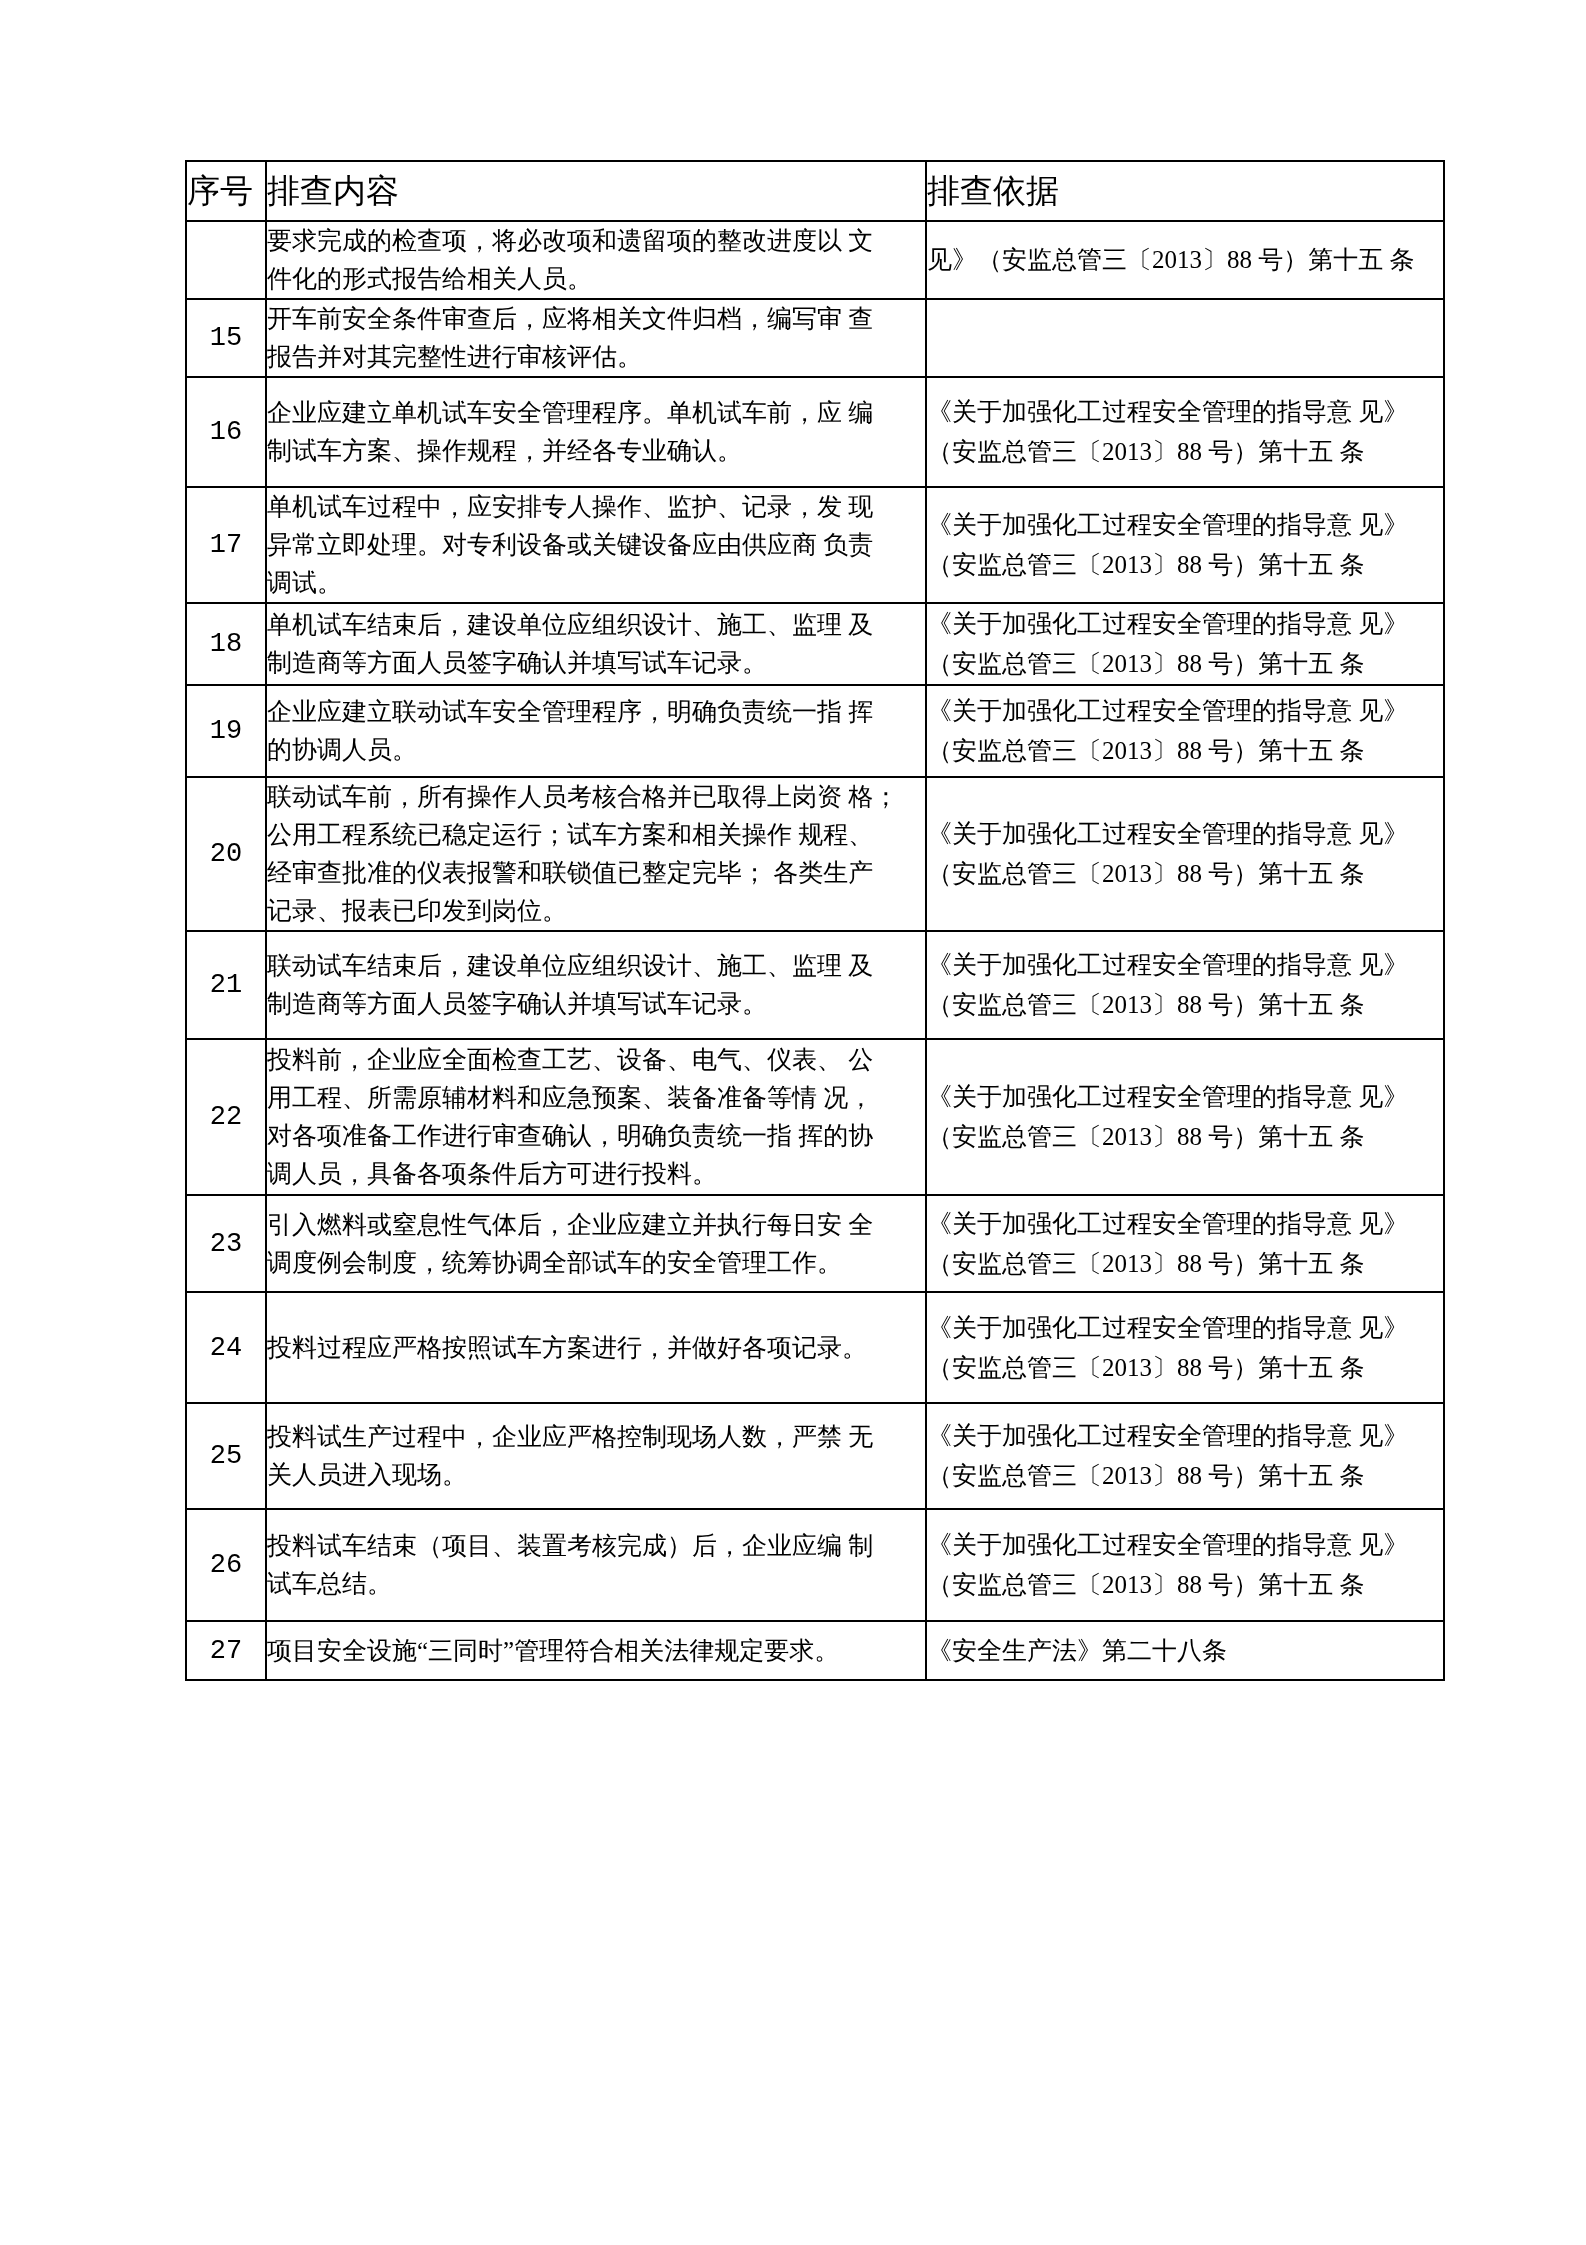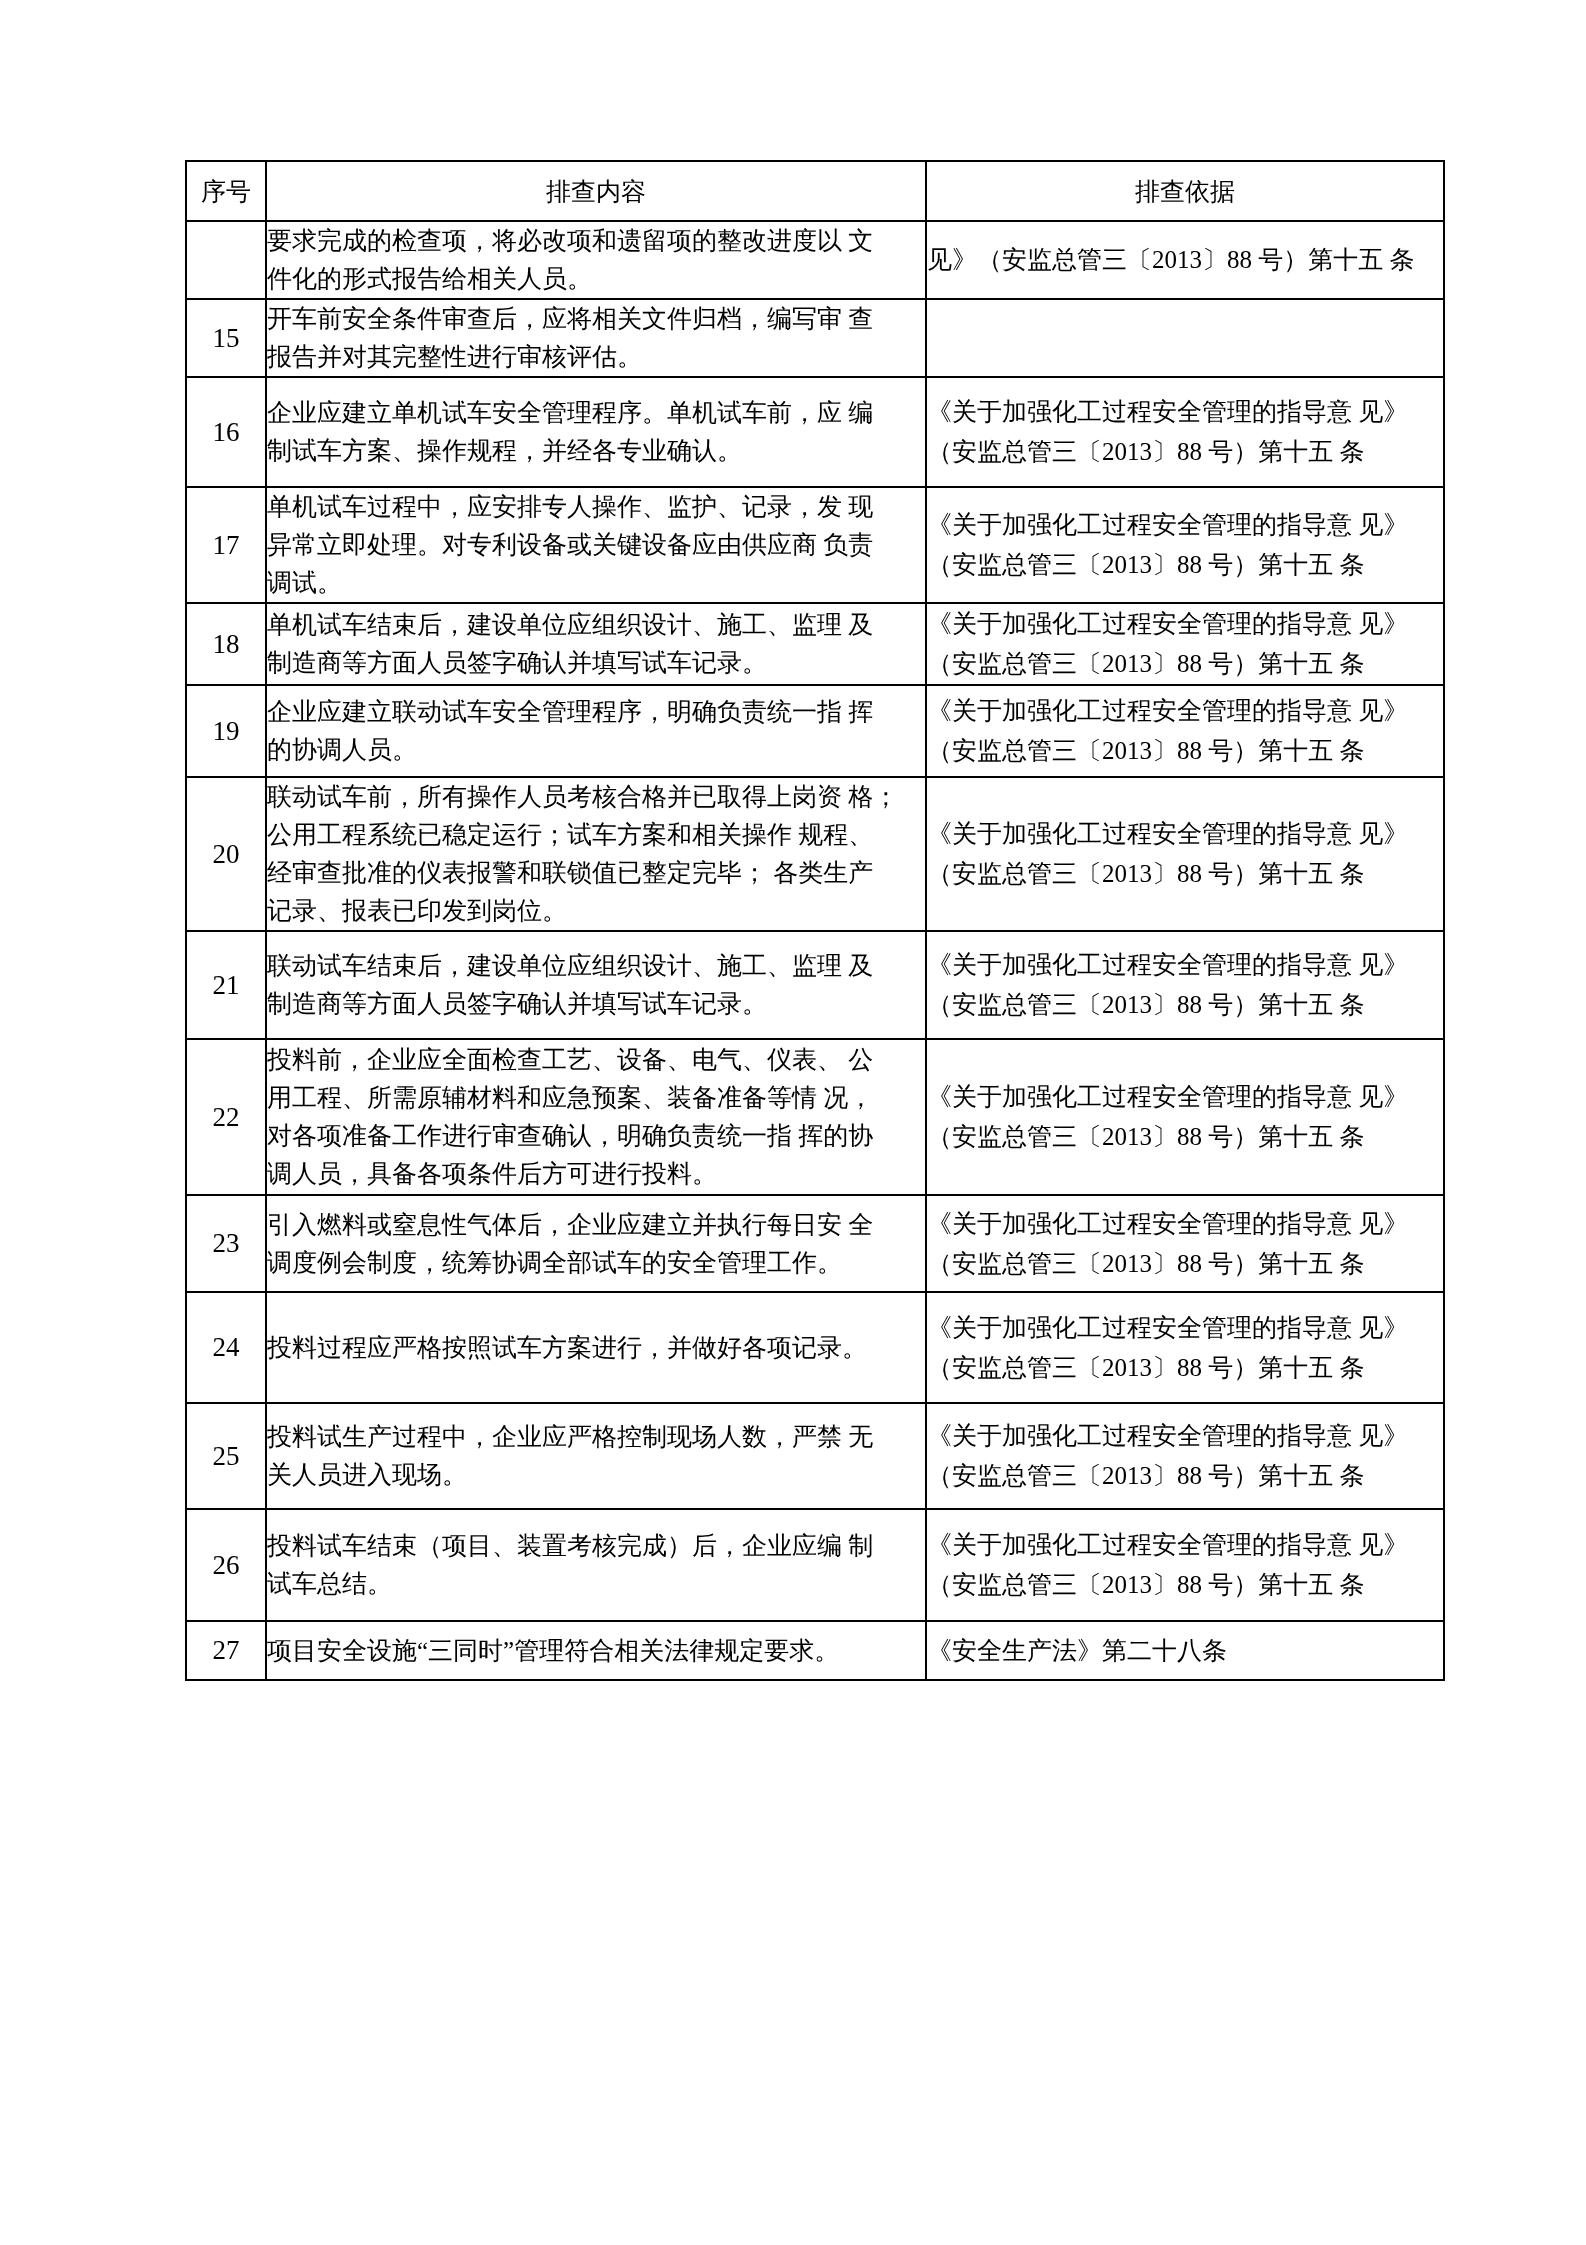--- a/index.html
+++ b/index.html
@@ -27,29 +27,29 @@
     width: 1258px;
   }
   table.checklist th,
   table.checklist td {
     border: 2px solid #000000;
     padding: 0;
     overflow: hidden;
   }
   table.checklist th {
     font-weight: normal;
-    font-size: 25px;
-    text-align: center;
+    font-size: 33px;
+    text-align: left;
     vertical-align: middle;
   }
   td.no {
     text-align: center;
     vertical-align: middle;
     font-size: 27px;
-    font-family: Liberation Serif, serif;
+    font-family: Liberation Mono, monospace;
   }
   td.content {
     font-size: 25px;
     line-height: 38px;
     padding: 2px 4px 2px 7px;
     white-space: pre-line;
     vertical-align: middle;
     text-align: left;
   }
   td.basis {

